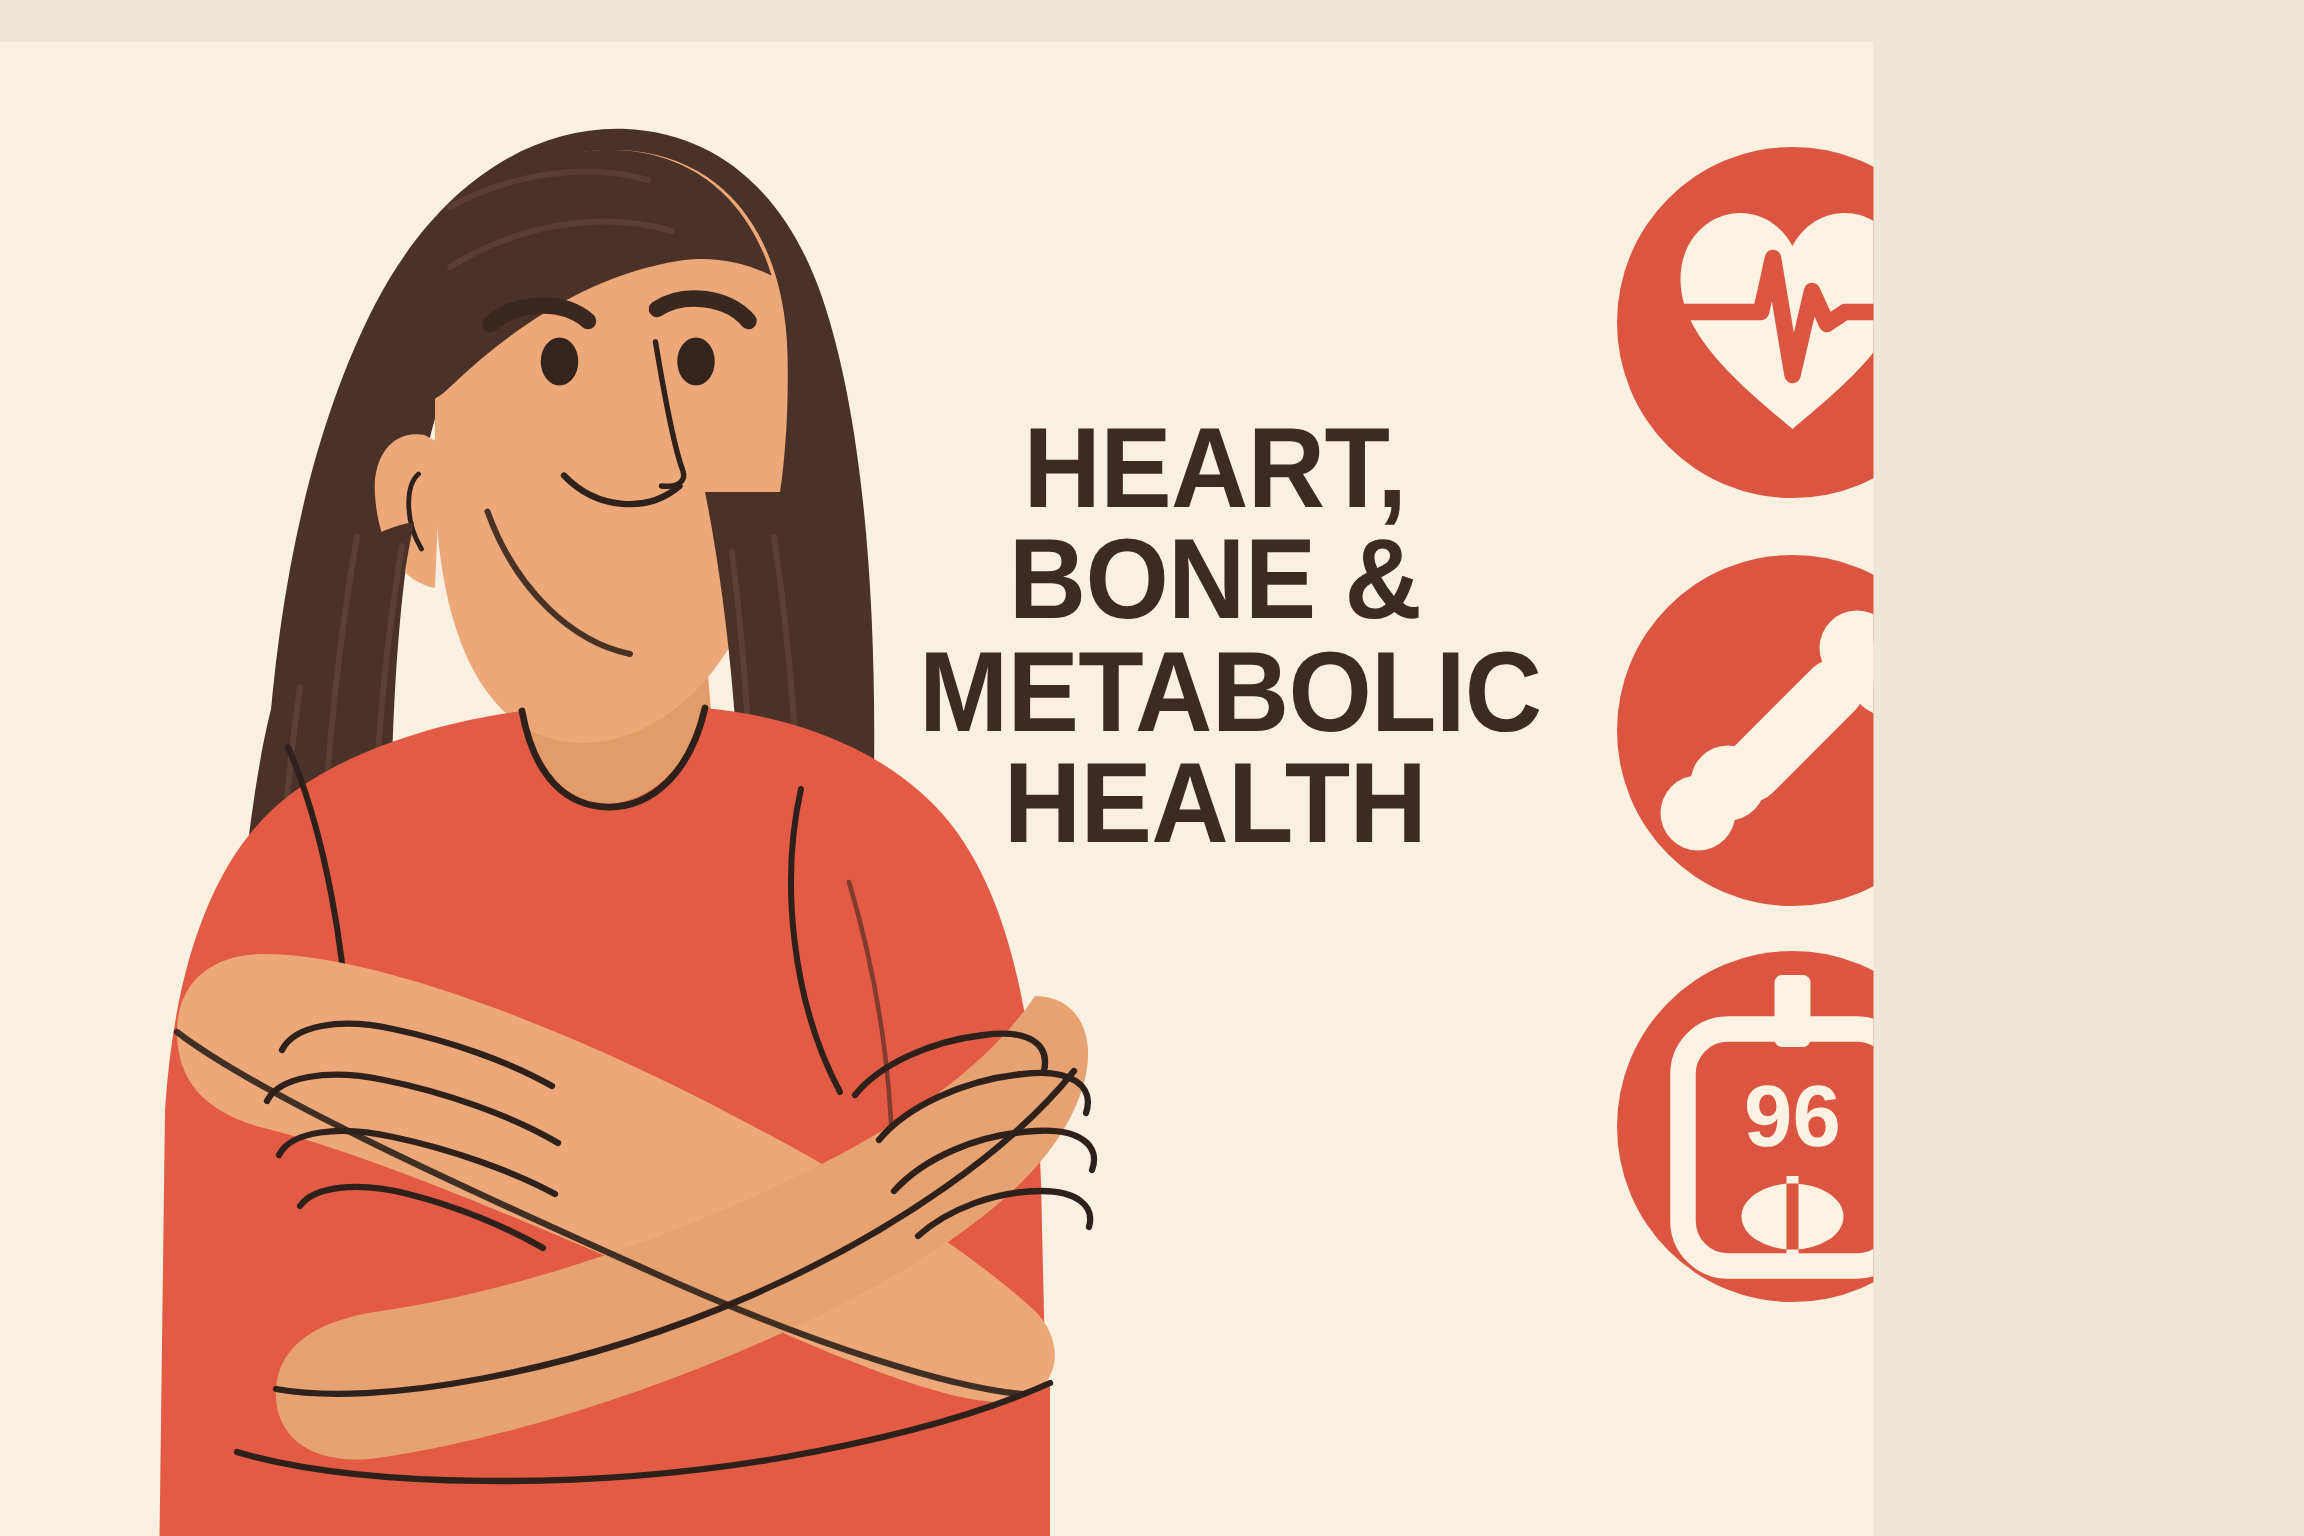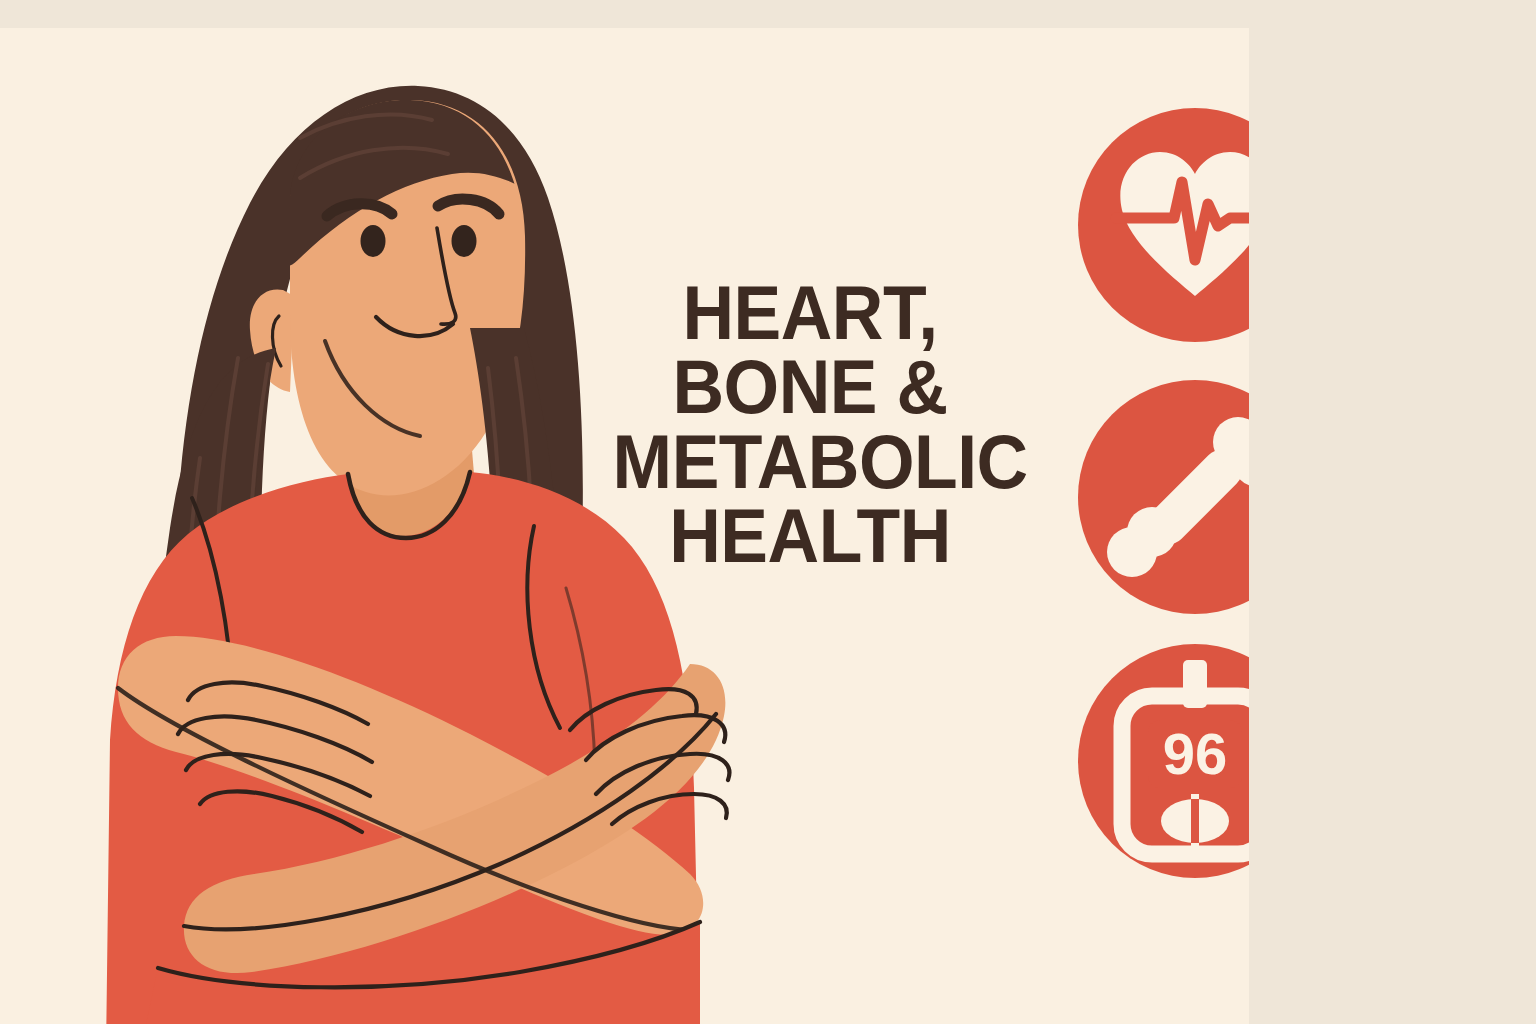--- a/index.html
+++ b/index.html
@@ -46,21 +46,21 @@
     display: block;
     white-space: nowrap;
     transform: scaleX(0.94);
     transform-origin: center;
   }
 
   
   #icon-column {
     position: absolute;
     left: 1078px;
-    top: 80px;
+    top: 70px;
     width: 240px;
     height: 770px;
   }
   .icon-badge {
     position: absolute;
     left: 0;
     width: 234px;
     height: 234px;
     border-radius: 50%;
   }

